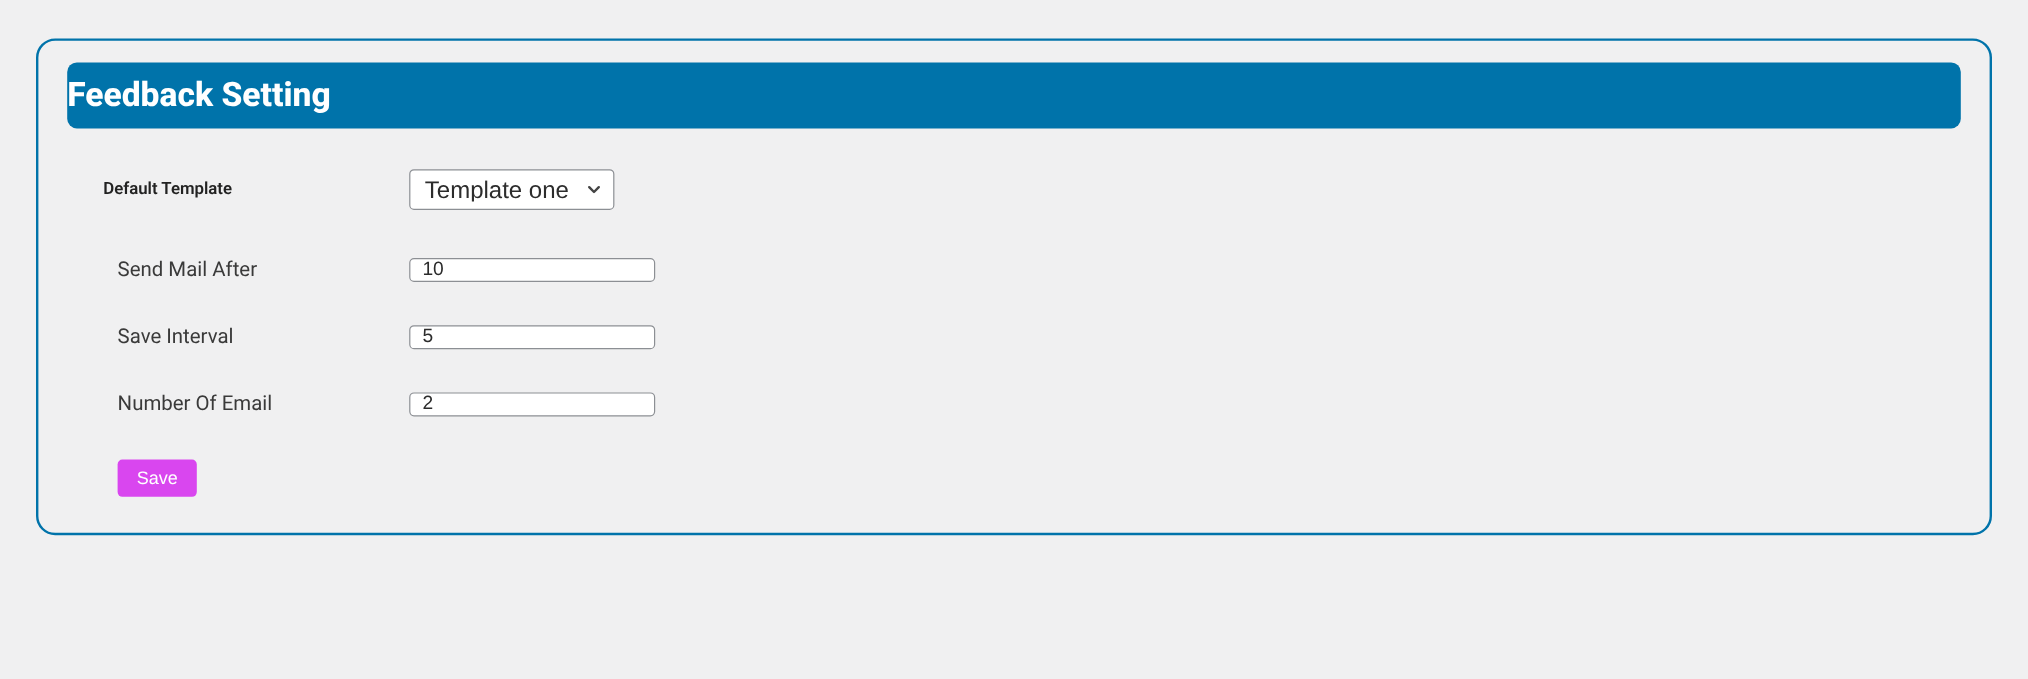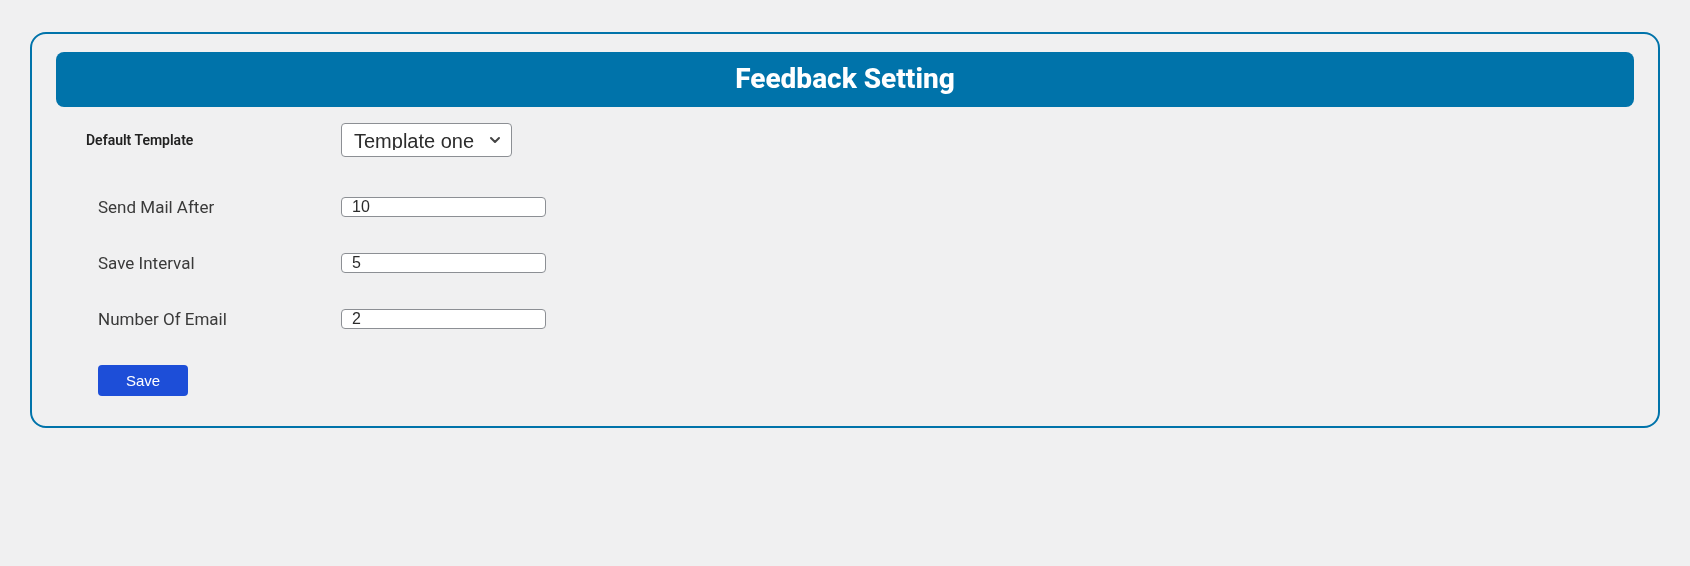--- a/index.html
+++ b/index.html
@@ -15,25 +15,24 @@
     .panel {
       border: 2px solid #0073aa;
       border-radius: 16px;
       padding: 18px 24px 30px 24px;
       background: #f0f0f1;
     }
     .panel-header {
       background: #0073aa;
       border-radius: 8px;
       color: #fff;
-      text-align: center;
       padding: 10px 0 12px 0;
       font-size: 28px;
       font-weight: 800;
-      margin-bottom: 16px;
+      margin-bottom: 34px;
     }
     .form-row {
       display: flex;
       align-items: center;
       padding-left: 30px;
       margin-bottom: 36px;
     }
     .form-row.template-row {
       margin-bottom: 40px;
     }
@@ -85,25 +84,25 @@
       font-size: 16px;
       color: #2c2c2c;
       width: 205px;
       height: 20px;
     }
     .button-row {
       padding-left: 42px;
       margin-top: 10px;
     }
     button.save-btn {
-      background: #1d4ed8;
+      background: #d946ef;
       color: #fff;
       border: none;
       border-radius: 4px;
-      padding: 7px 28px;
+      padding: 7px 16px;
       font-size: 15px;
       cursor: pointer;
     }
   </style>
 </head>
 <body>
 
 <div class="panel">
   <div class="panel-header">Feedback Setting</div>
 

